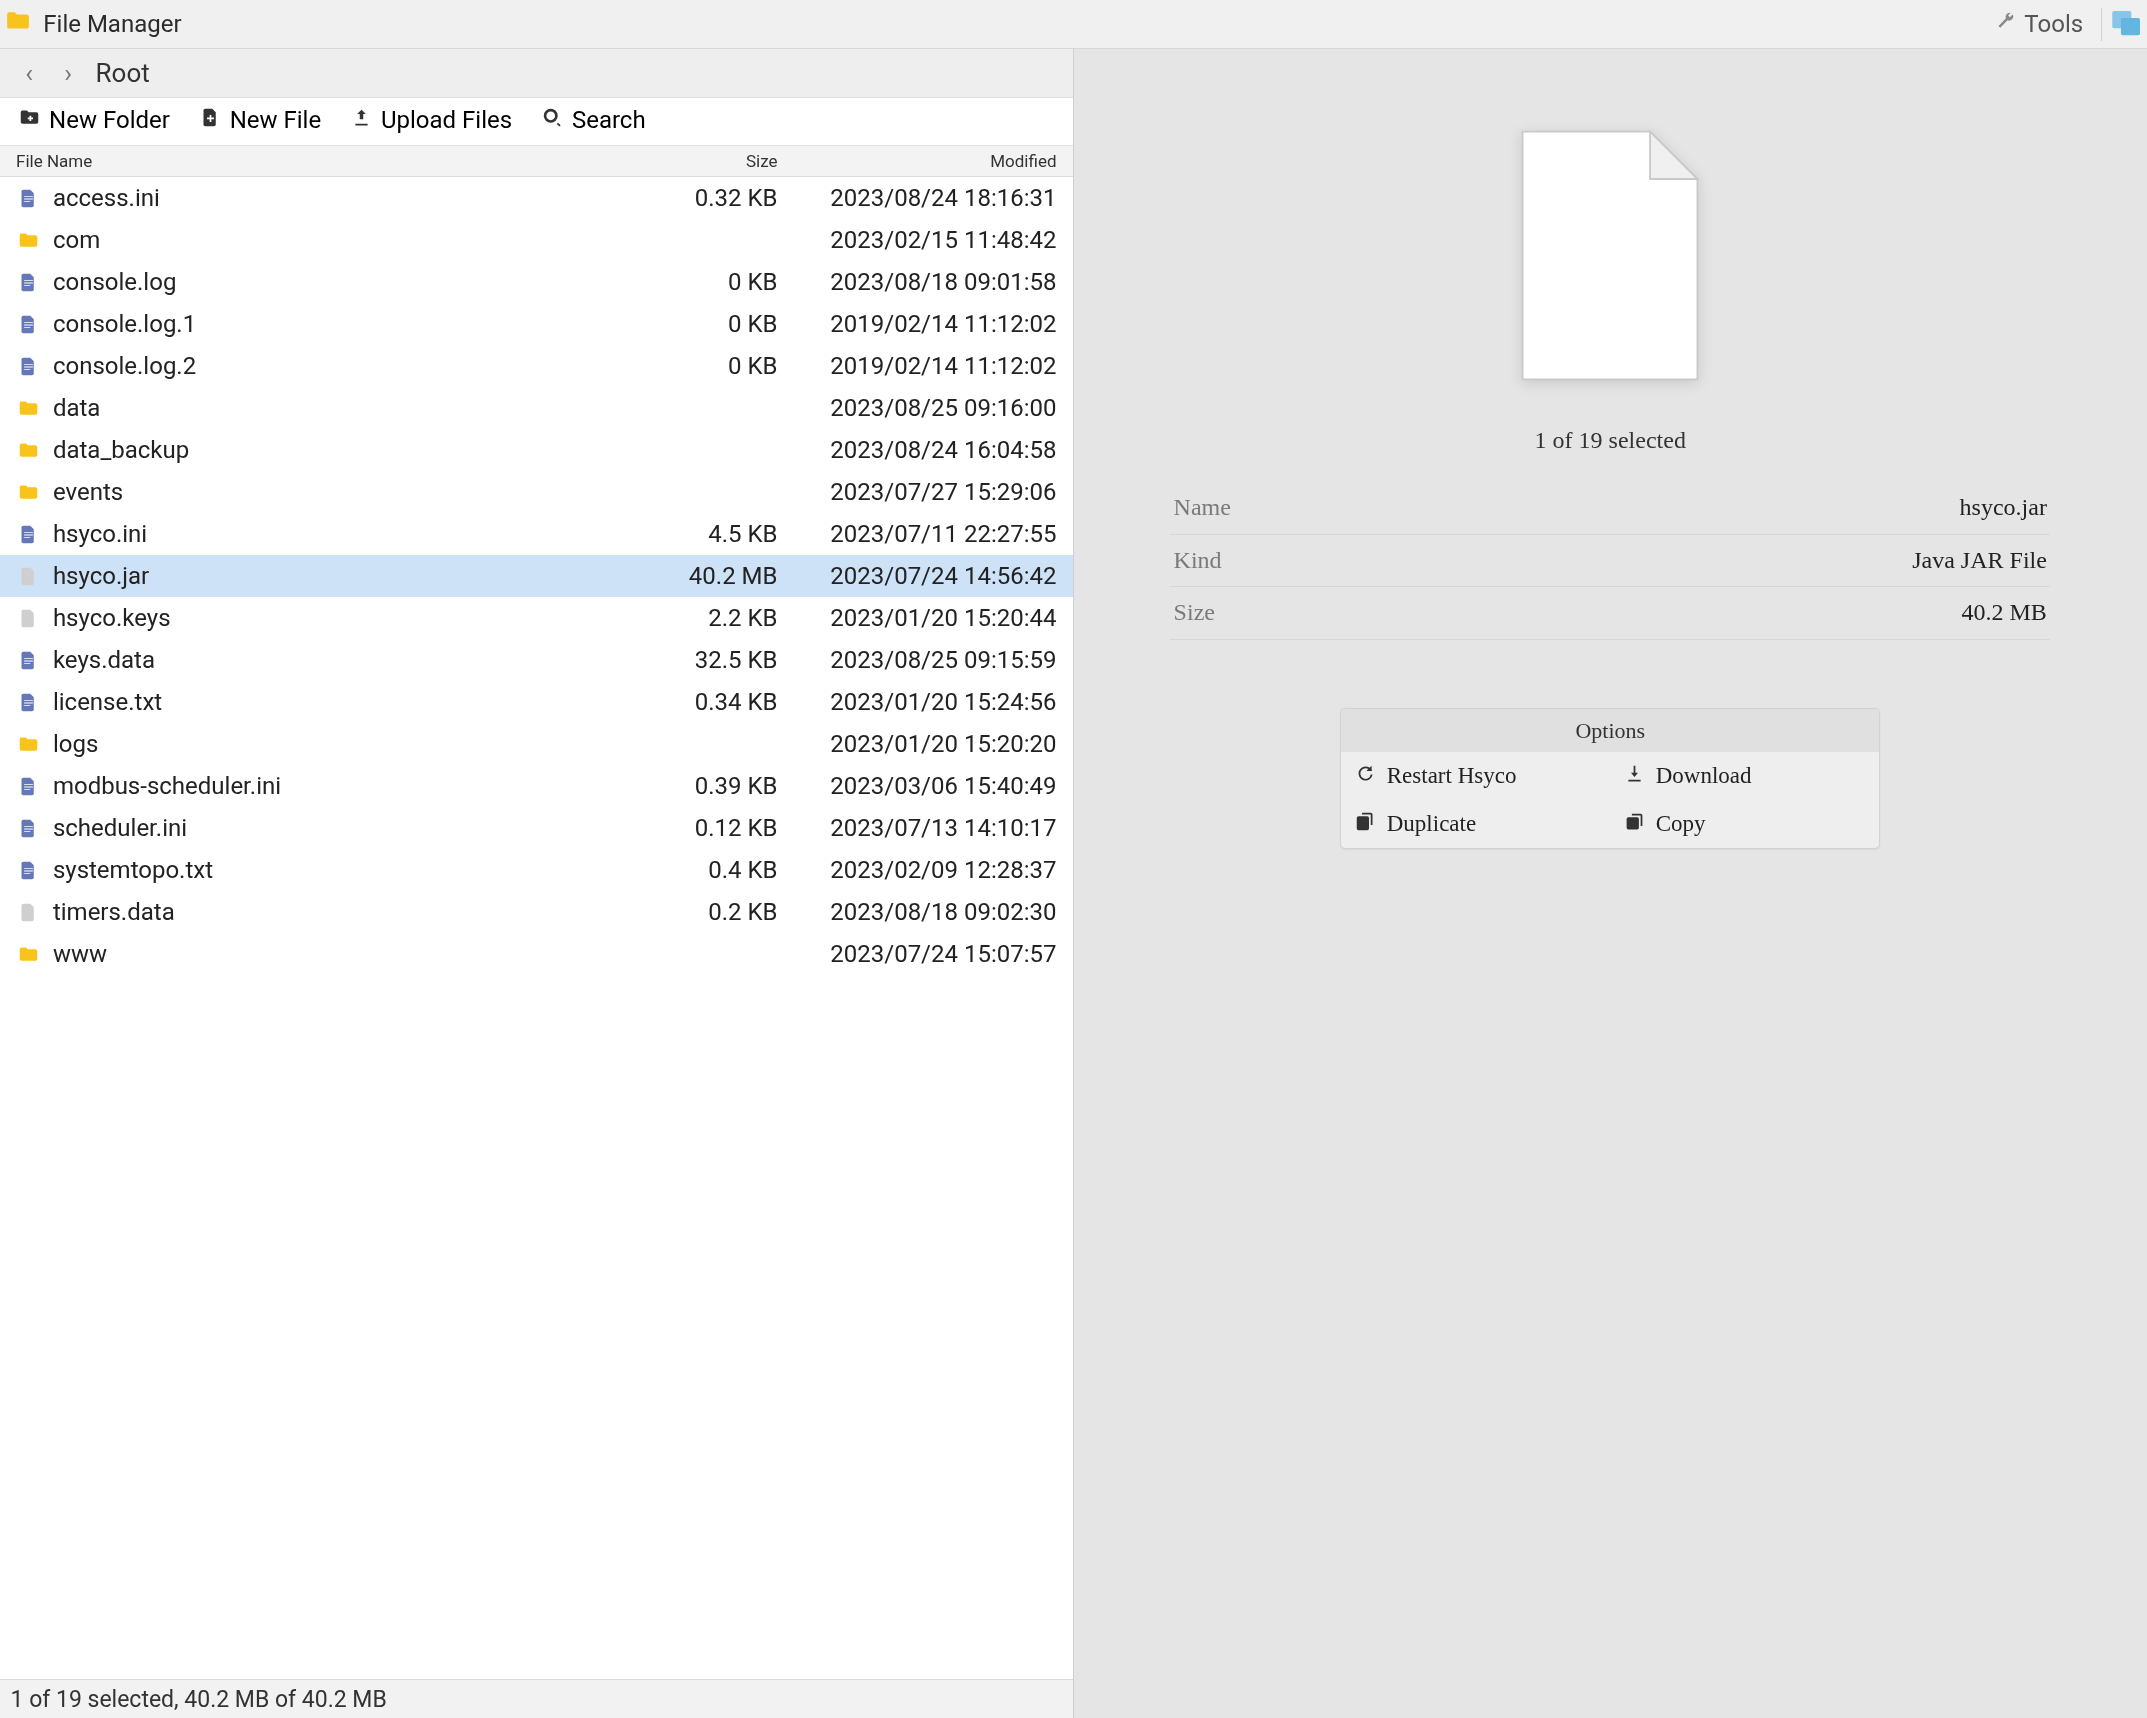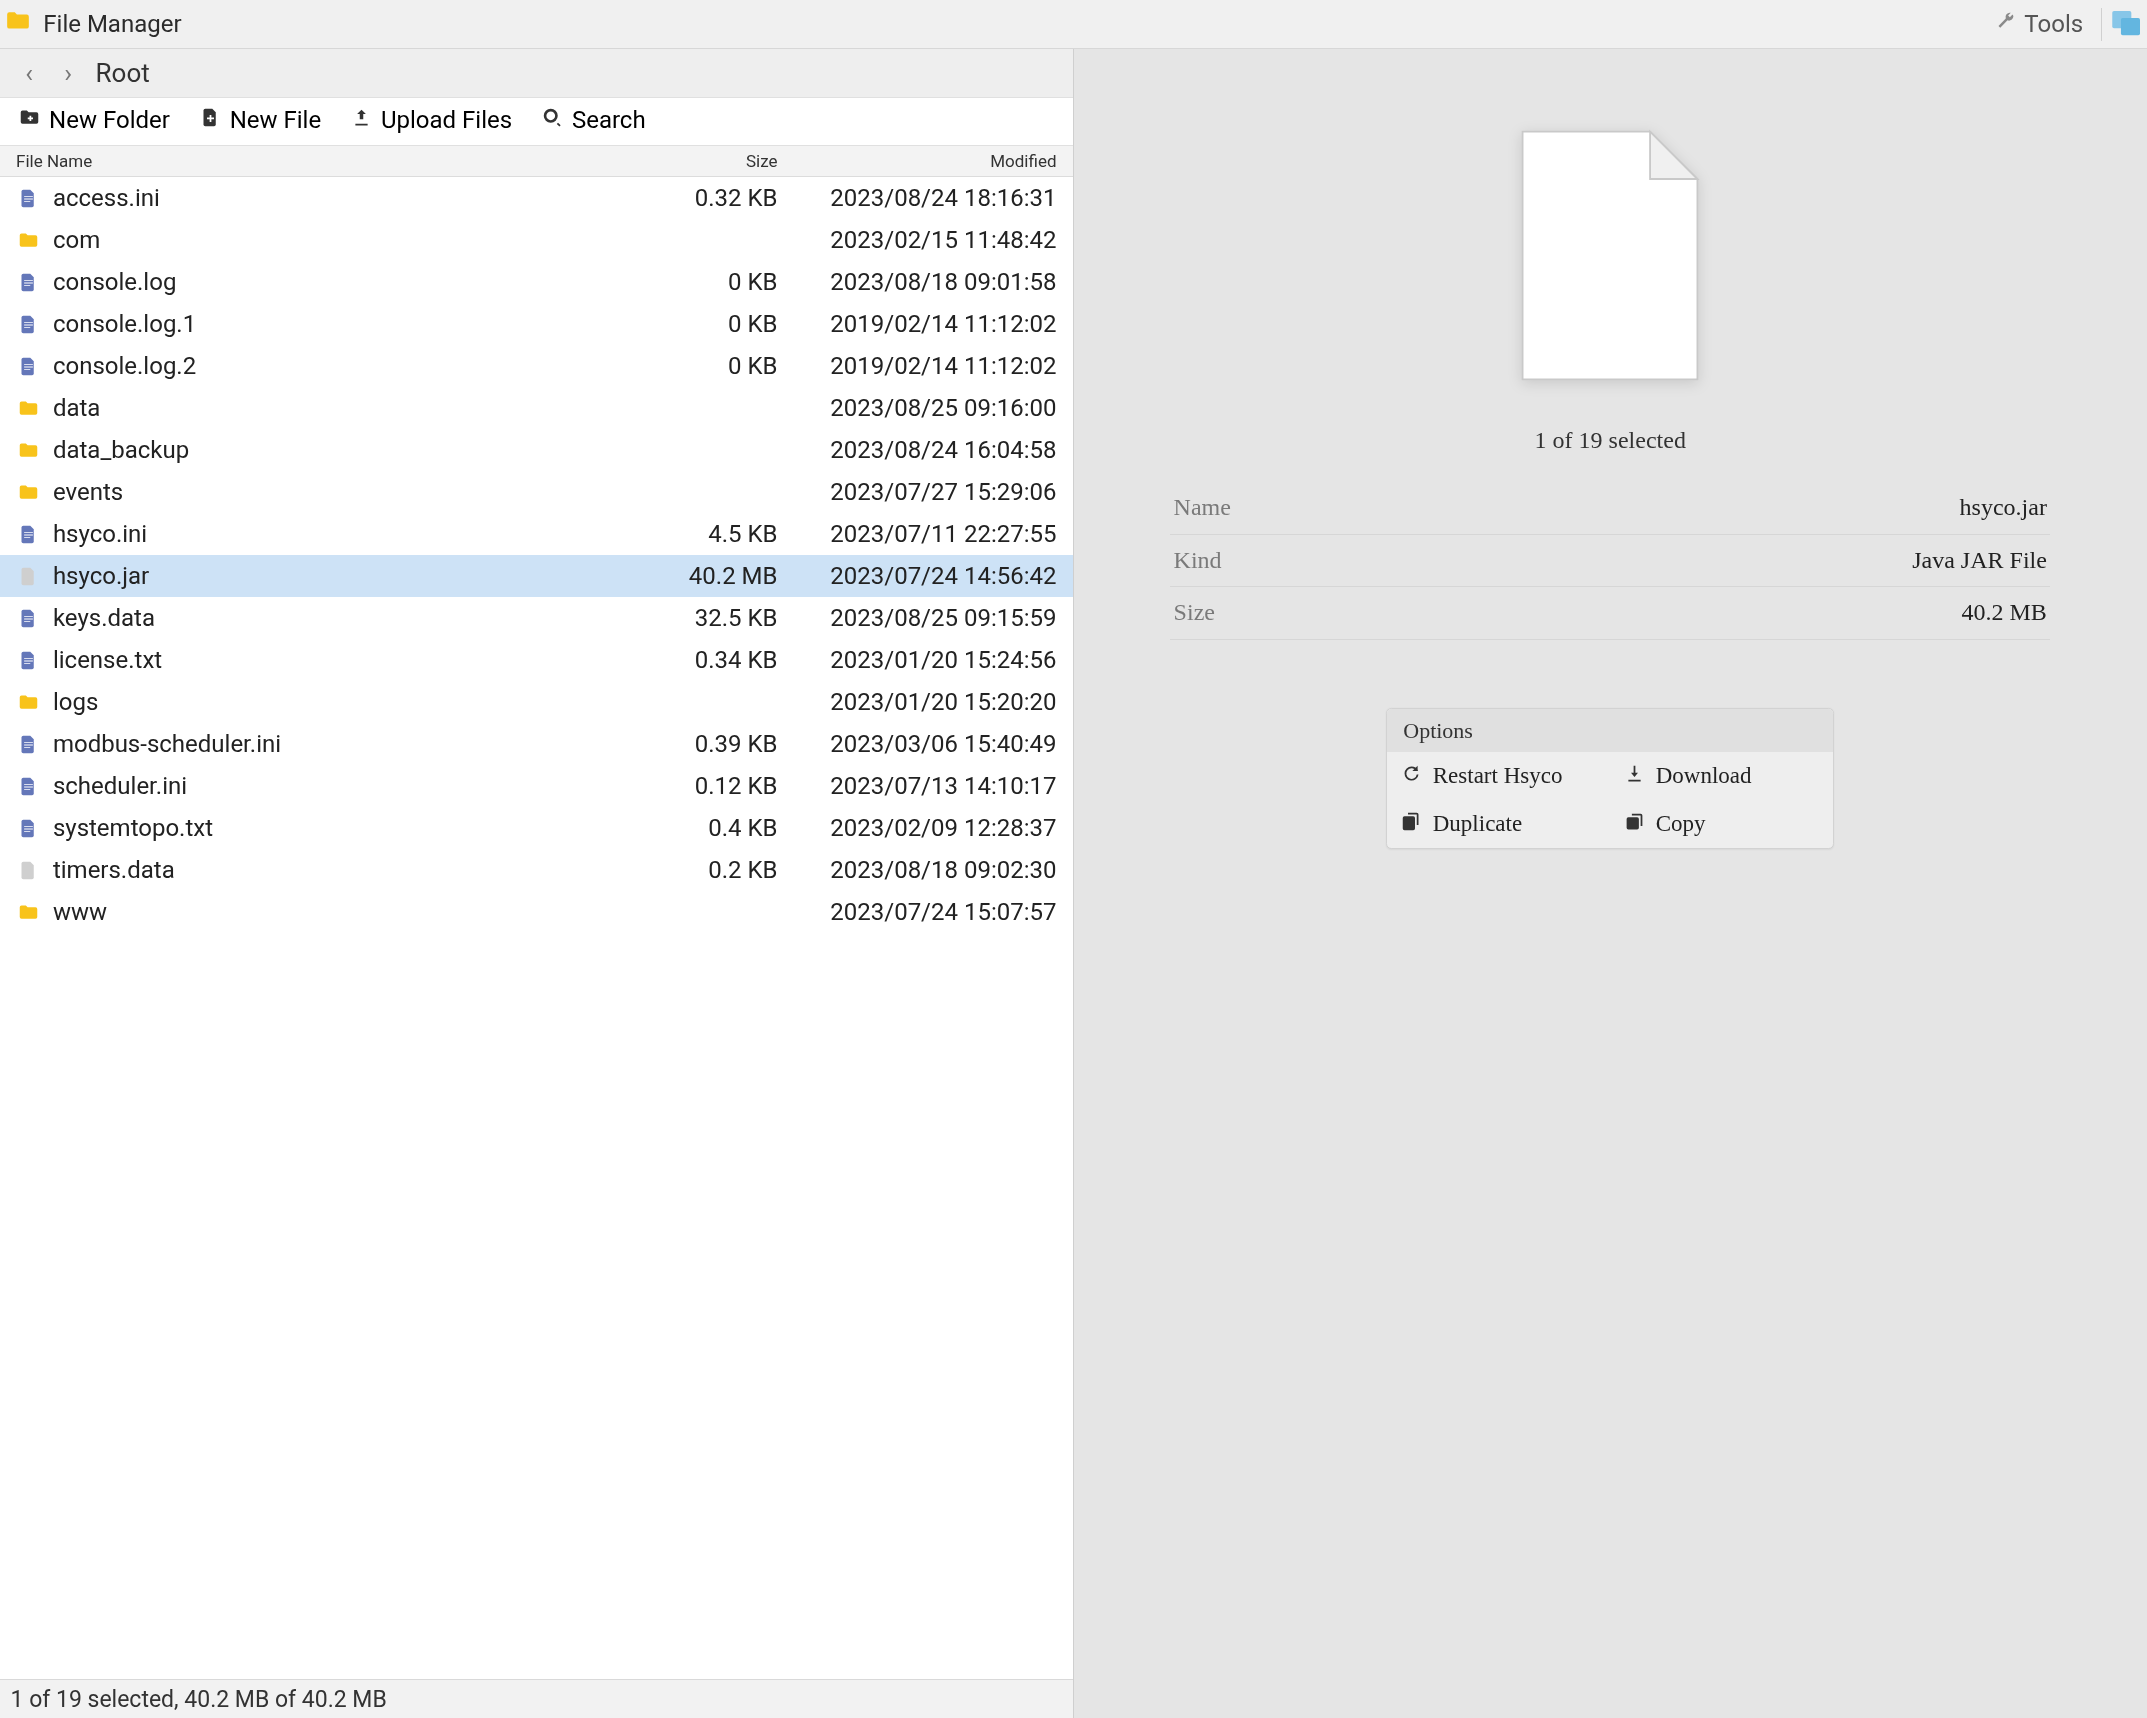--- a/index.html
+++ b/index.html
@@ -52,21 +52,21 @@
 .preview-wrap { padding-top: 79px; display: flex; flex-direction: column; align-items: center; width: 100%; }
 .preview-icon { width: 184px; height: 255px; position: relative; }
 .preview-icon svg { width: 100%; height: 100%; filter: drop-shadow(0 3.5px 7px rgba(0,0,0,0.12)); }
 .sel-summary { margin-top: 44px; font-size: 24px; color: #333; }
 
 .props { width: 82%; margin-top: 28px; }
 .prop-row { display: flex; justify-content: space-between; align-items: center; padding: 12.3px 3.5px; border-bottom: 0.9px solid #d6d6d6; font-size: 24px; }
 .prop-row .k { color: #7a7a7a; }
 .prop-row .v { color: #222; }
 
-.options-panel { width: 448px; margin-top: 68px; background: #eeeeee; border: 0.9px solid #d2d2d2; border-radius: 5.3px; box-shadow: 0 0.9px 1.8px rgba(0,0,0,0.06); overflow: hidden; }
+.options-panel { width: 540px; margin-top: 68px; background: #eeeeee; border: 0.9px solid #d2d2d2; border-radius: 5.3px; box-shadow: 0 0.9px 1.8px rgba(0,0,0,0.06); overflow: hidden; text-align: center; }
 .options-panel .hdr { background: #e0e0e0; padding: 8.8px 16px; font-size: 22px; color: #333; }
 .options-panel .opt-body { display: grid; grid-template-columns: 1fr 1fr; }
 .opt { display: flex; align-items: center; gap: 10.5px; padding: 10.5px 14px; font-size: 23px; color: #222; cursor: pointer; }
 .opt svg { width: 21px; height: 21px; fill: #333; flex-shrink: 0; }
 
 
 .folder-fill { fill: #f8c31b; }
 .doc-fill    { fill: #6477b9; }
 .faded-fill  { fill: #cfcfcf; }
 </style>
@@ -282,20 +282,30 @@
               <use href="#ic-blank" class="faded-fill"></use>
             </svg>
           </span>
           <span class="r-name">hsyco.jar</span>
           <span class="r-size">40.2 MB</span>
           <span class="r-mod">2023/07/24 14:56:42</span>
         </div>
         <div class="row">
           <span class="r-icon">
             <svg viewBox="0 0 24 24">
+              <use href="#ic-blank" class="faded-fill"></use>
+            </svg>
+          </span>
+          <span class="r-name">hsyco.keys</span>
+          <span class="r-size">2.2 KB</span>
+          <span class="r-mod">2023/01/20 15:20:44</span>
+        </div>
+        <div class="row">
+          <span class="r-icon">
+            <svg viewBox="0 0 24 24">
               <use href="#ic-doc" class="doc-fill"></use>
             </svg>
           </span>
           <span class="r-name">keys.data</span>
           <span class="r-size">32.5 KB</span>
           <span class="r-mod">2023/08/25 09:15:59</span>
         </div>
         <div class="row">
           <span class="r-icon">
             <svg viewBox="0 0 24 24">

